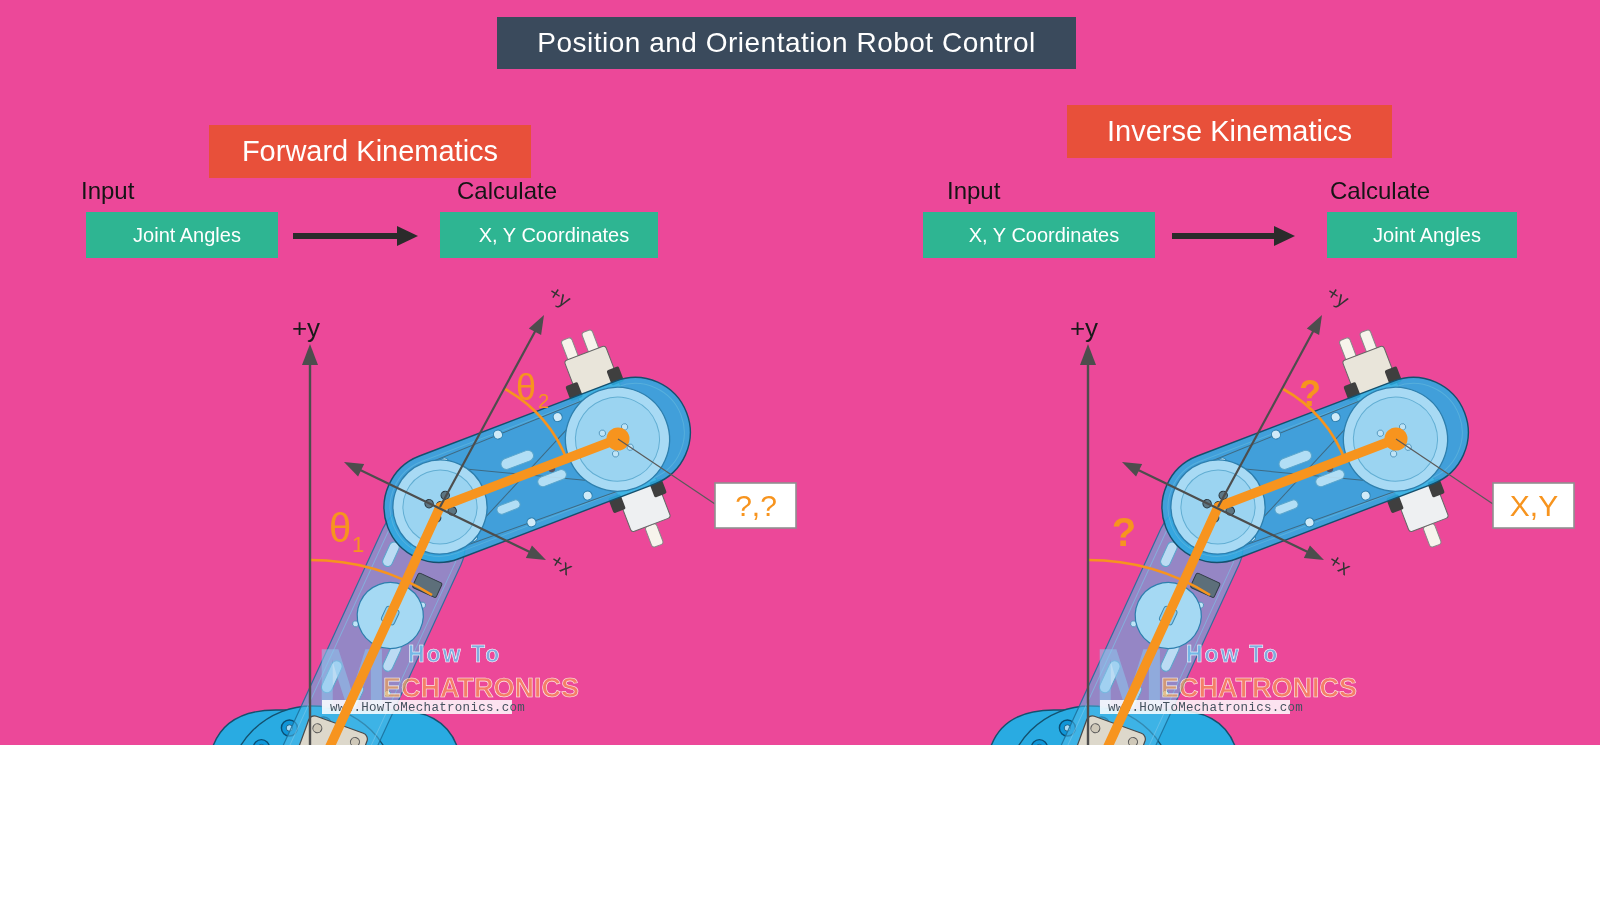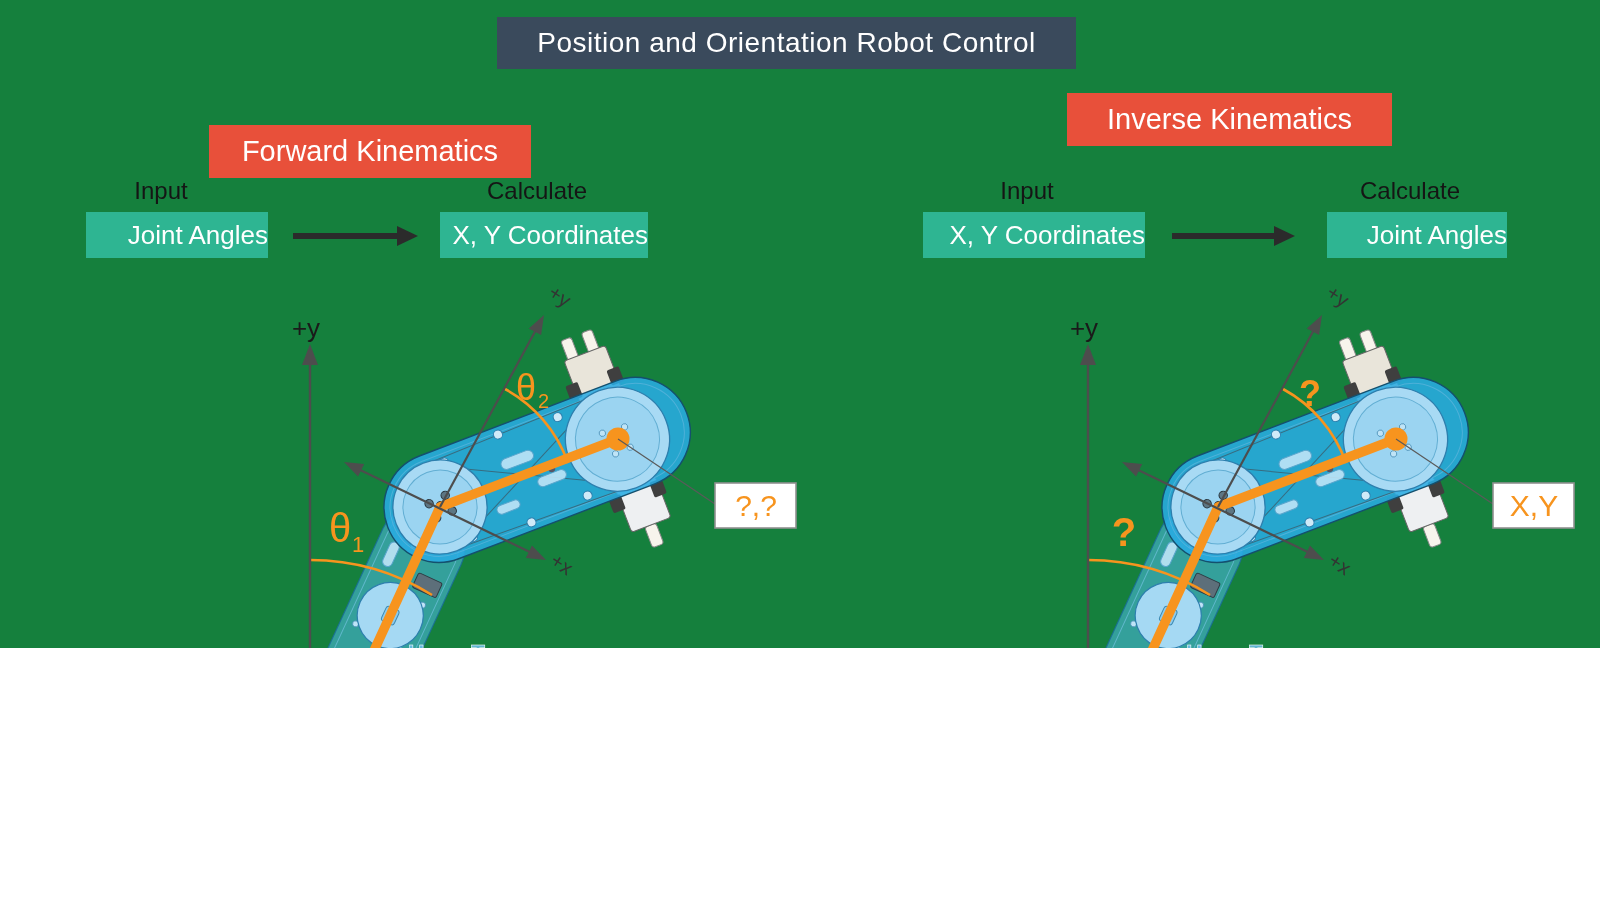--- a/index.html
+++ b/index.html
@@ -1,26 +1,26 @@
 <!DOCTYPE html>
 <html><head>
 <meta charset="utf-8">
 <style>
   html,body{margin:0;padding:0;background:#fff;}
-  .stage{position:relative;width:1600px;height:648px;background:#15803d;overflow:hidden;
+  .stage{position:relative;width:1600px;height:745px;background:#ec4899;overflow:hidden;
          font-family:"Liberation Sans",sans-serif;}
   .title-bar{position:absolute;left:497px;top:17px;width:579px;height:52px;background:#3A4A5C;
              color:#fff;font-size:28px;line-height:52px;text-align:center;letter-spacing:.5px;}
   .banner{position:absolute;top:93px;height:53px;background:#E8503A;color:#fff;font-size:29px;
           line-height:53px;text-align:center;}
   .banner.fwd{left:209px;width:322px;margin-top:32px;}
-  .banner.inv{left:1067px;width:325px;}
-  .step-label{position:absolute;top:177px;width:160px;font-size:24px;color:#151515;text-align:center;}
-  .pill{position:absolute;top:212px;height:46px;background:#2EB592;color:#fff;font-size:26px;
-        line-height:46px;text-align:right;}
+  .banner.inv{left:1067px;width:325px;margin-top:12px;}
+  .step-label{position:absolute;top:177px;width:160px;font-size:24px;color:#151515;text-align:left;}
+  .pill{position:absolute;top:212px;height:46px;background:#2EB592;color:#fff;font-size:20px;
+        line-height:46px;text-align:center;padding-left:10px;}
   .flow-arrow{position:absolute;top:226px;height:20px;}
   .flow-arrow .shaft{position:absolute;left:0;top:7px;height:6px;background:#2b2b2b;width:calc(100% - 20px);}
   .flow-arrow .head{position:absolute;right:0;top:0;width:0;height:0;border-top:10px solid transparent;
         border-bottom:10px solid transparent;border-left:21px solid #2b2b2b;}
   svg text{font-family:"Liberation Sans",sans-serif;}
   .mono{font-family:"Liberation Mono",monospace;}
 </style>
 </head>
 <body>
 

